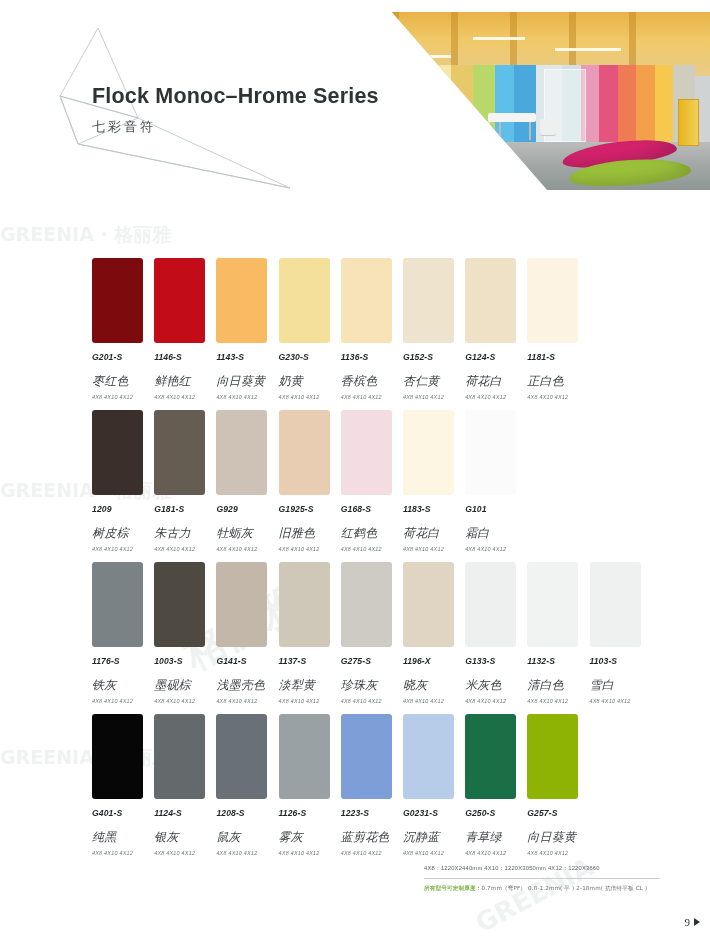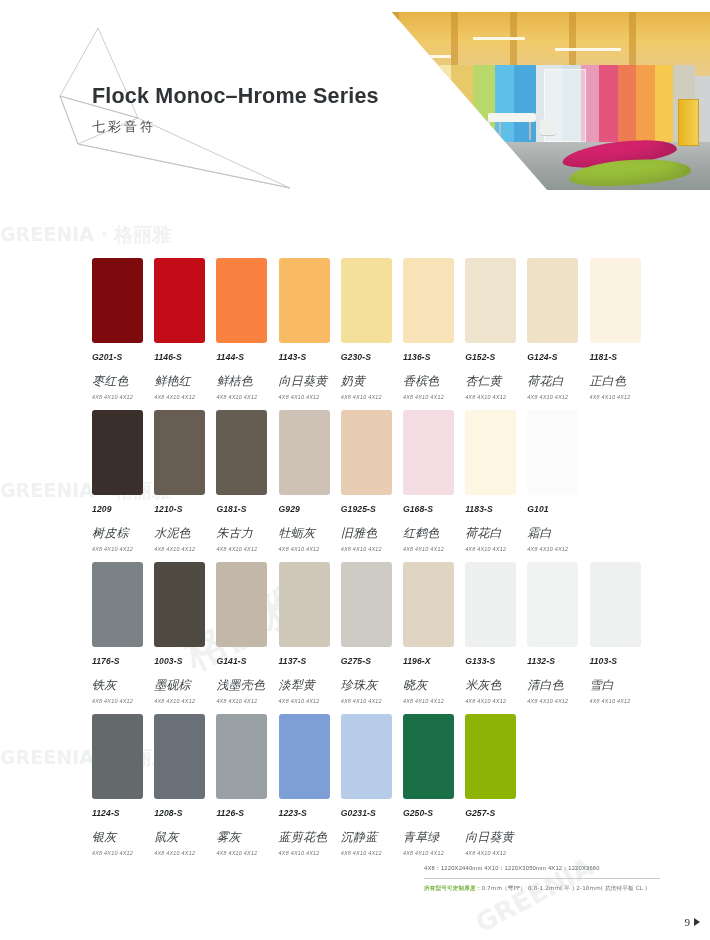--- a/index.html
+++ b/index.html
@@ -171,26 +171,20 @@
         <div class="cname">枣红色</div>
         <div class="sizes">4X8  4X10  4X12</div>
       </div>
       <div class="cell">
         <div class="swatch" style="background: rgb(194, 13, 24);"></div>
         <div class="code">1146-S</div>
         <div class="cname">鲜艳红</div>
         <div class="sizes">4X8  4X10  4X12</div>
       </div>
       <div class="cell">
-        <div class="swatch" style="background: rgb(249, 130, 64);"></div>
-        <div class="code">1144-S</div>
-        <div class="cname">鲜桔色</div>
-        <div class="sizes">4X8  4X10  4X12</div>
-      </div>
-      <div class="cell">
         <div class="swatch" style="background: rgb(248, 187, 99);"></div>
         <div class="code">1143-S</div>
         <div class="cname">向日葵黄</div>
         <div class="sizes">4X8  4X10  4X12</div>
       </div>
       <div class="cell">
         <div class="swatch" style="background: rgb(244, 224, 154);"></div>
         <div class="code">G230-S</div>
         <div class="cname">奶黄</div>
         <div class="sizes">4X8  4X10  4X12</div>
@@ -221,26 +215,20 @@
       </div>
     </div>
     <div class="row">
       <div class="cell">
         <div class="swatch" style="background: rgb(58, 47, 42);"></div>
         <div class="code">1209</div>
         <div class="cname">树皮棕</div>
         <div class="sizes">4X8  4X10  4X12</div>
       </div>
       <div class="cell">
-        <div class="swatch" style="background: rgb(104, 93, 83);"></div>
-        <div class="code">1210-S</div>
-        <div class="cname">水泥色</div>
-        <div class="sizes">4X8  4X10  4X12</div>
-      </div>
-      <div class="cell">
         <div class="swatch" style="background: rgb(102, 93, 82);"></div>
         <div class="code">G181-S</div>
         <div class="cname">朱古力</div>
         <div class="sizes">4X8  4X10  4X12</div>
       </div>
       <div class="cell">
         <div class="swatch" style="background: rgb(205, 194, 181);"></div>
         <div class="code">G929</div>
         <div class="cname">牡蛎灰</div>
         <div class="sizes">4X8  4X10  4X12</div>
@@ -320,20 +308,26 @@
         <div class="sizes">4X8  4X10  4X12</div>
       </div>
       <div class="cell">
         <div class="swatch" style="background: rgb(239, 241, 240);"></div>
         <div class="code">1103-S</div>
         <div class="cname">雪白</div>
         <div class="sizes">4X8  4X10  4X12</div>
       </div>
     </div>
     <div class="row">
+      <div class="cell">
+        <div class="swatch" style="background: rgb(6, 6, 7);"></div>
+        <div class="code">G401-S</div>
+        <div class="cname">纯黑</div>
+        <div class="sizes">4X8  4X10  4X12</div>
+      </div>
       <div class="cell">
         <div class="swatch" style="background: rgb(100, 106, 108);"></div>
         <div class="code">1124-S</div>
         <div class="cname">银灰</div>
         <div class="sizes">4X8  4X10  4X12</div>
       </div>
       <div class="cell">
         <div class="swatch" style="background: rgb(106, 112, 120);"></div>
         <div class="code">1208-S</div>
         <div class="cname">鼠灰</div>

